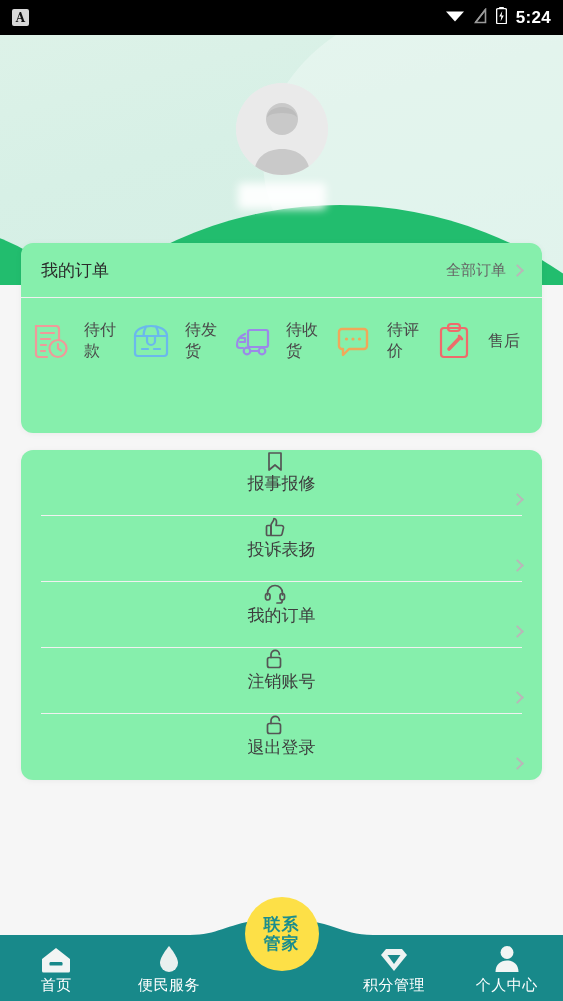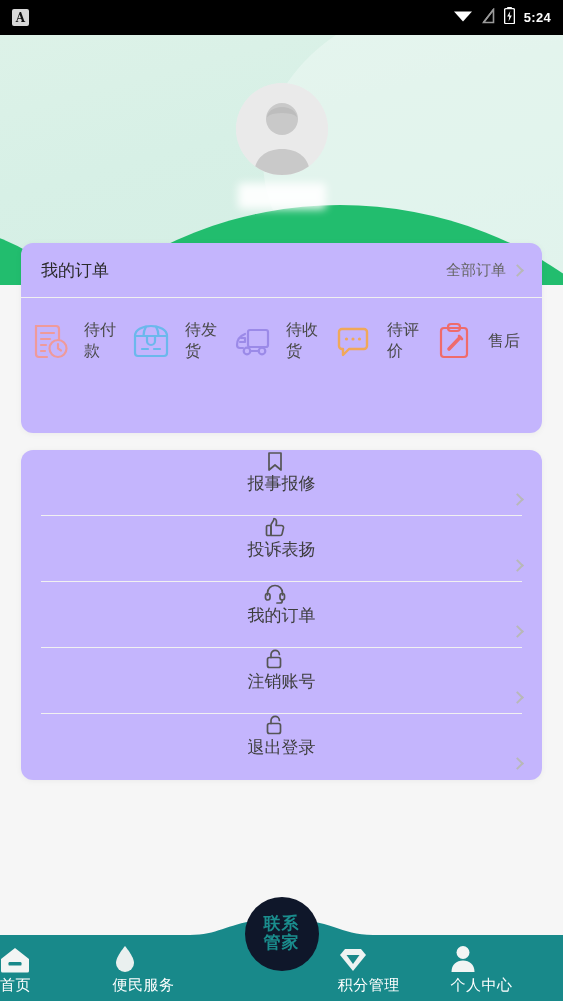--- a/index.html
+++ b/index.html
@@ -33,21 +33,21 @@
     font-size: 12px; font-weight: bold;
     display:flex; align-items:center; justify-content:center;
     border-radius: 2px;
     font-family: "DejaVu Serif", serif;
   }
   .sb-right {
     margin-left: auto;
     display: flex; align-items: center; gap: 9px;
   }
   .sb-time {
-    color: #fff; font-size: 13px; font-weight: 600;
+    color: #fff; font-size: 17px; font-weight: 600;
     letter-spacing: .3px;
     font-family: "Liberation Sans", sans-serif;
   }
 
   
   .header {
     position: absolute; top: 35px; left: 0;
     width: 563px; height: 250px;
     background: linear-gradient(165deg, #ddf2e8 0%, #d7f0e6 40%, #d4eee4 100%);
     overflow: hidden;
@@ -97,21 +97,21 @@
     background: rgba(255,255,255,0.92);
     filter: blur(4px);
     border-radius: 4px;
     z-index: 3;
   }
 
   
   .card {
     position: absolute;
     left: 21px; width: 521px;
-    background: #c4b5fd;
+    background: #86efac;
     border-radius: 12px;
     z-index: 10;
     box-shadow: 0 1px 6px rgba(0,0,0,0.05);
   }
   #order-card { top: 243px; height: 190px; }
 
   .order-head {
     height: 55px;
     display: flex; align-items: center;
     padding: 0 20px;
@@ -171,43 +171,42 @@
   .nav-bg { position:absolute; left:0; top:0; width:563px; height:82px; }
   .nav-items {
     position: absolute; left: 0; bottom: 0;
     width: 563px; height: 72px;
     display: flex;
     z-index: 2;
   }
   .nav-item {
     flex: 1;
     display: flex; flex-direction: column;
-    justify-content: flex-end;
+    align-items: center; justify-content: flex-end;
     padding-bottom: 6px;
     gap: 3px;
   }
   .nav-item .nicon { height: 30px; display:flex; align-items:flex-end; }
   .nav-item .nlabel {
     font-size: 15px; color: #ffffff;
     letter-spacing: .5px;
   }
   .nav-item.spacer { visibility: hidden; }
 
   .nav-fab {
     position: absolute;
     left: 50%; transform: translateX(-50%);
     bottom: 30px;
     width: 74px; height: 74px;
     border-radius: 50%;
-    background: #0f172a;
+    background: #fde047;
     display: flex; flex-direction: column;
     align-items: center; justify-content: center;
     z-index: 5;
     line-height: 1.1;
-    font-family: Liberation Serif, serif;
   }
   .nav-fab span {
     font-size: 17px; font-weight: bold;
     color: #1a8d8d;
     letter-spacing: 1px;
   }
 </style>
 </head>
 <body>
 

